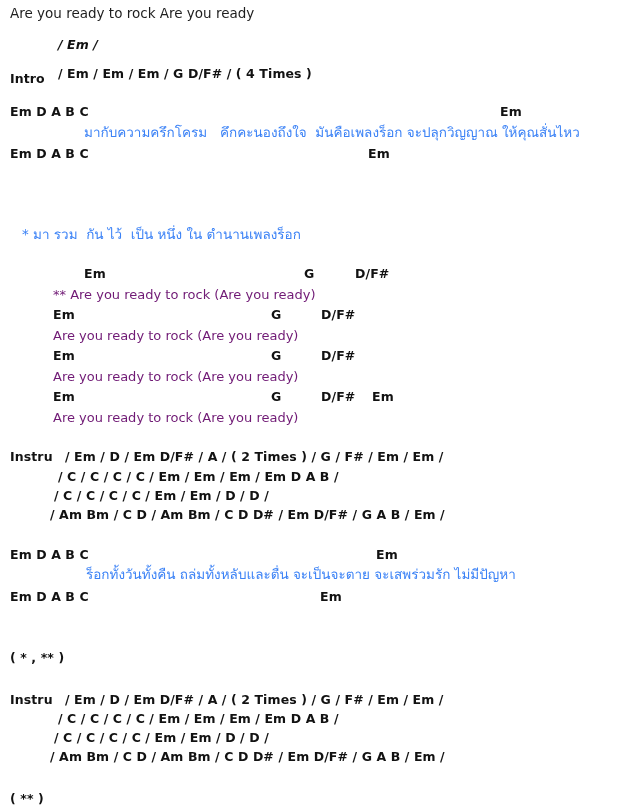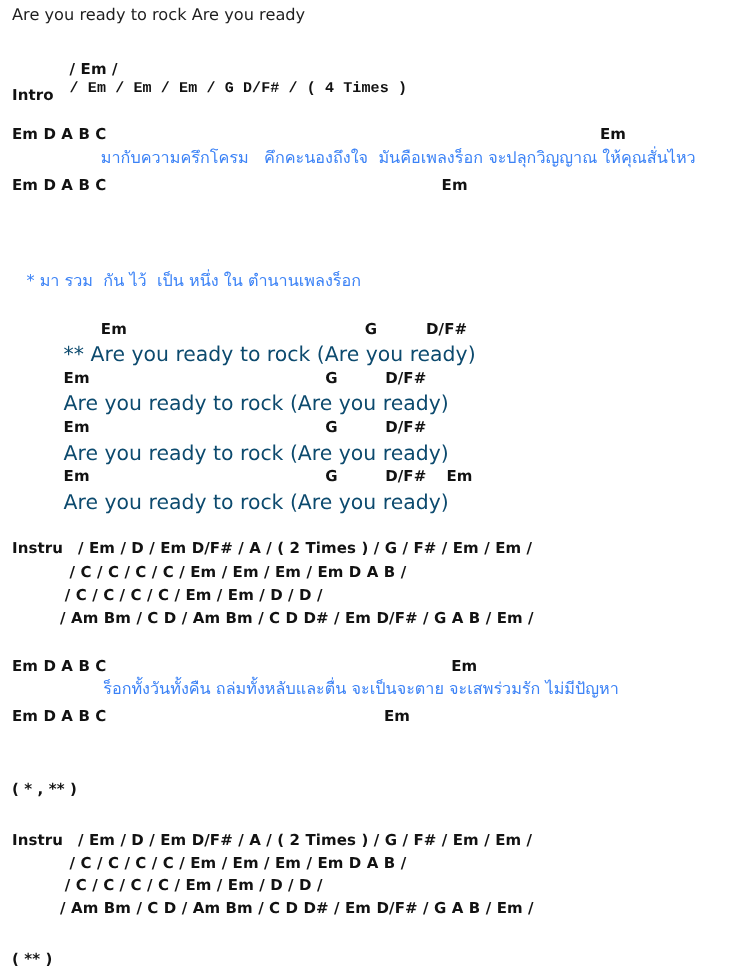--- a/index.html
+++ b/index.html
@@ -33,22 +33,22 @@
   
   .chord {
     font-weight: bold;
     font-size: 12.5px;
     letter-spacing: 0.1px;
     color: #121212;
   }
   
   .lyric {
     font-weight: normal;
-    font-size: 17px;
-    color: #0c4a6e;
+    font-size: 13px;
+    color: #701a75;
   }
   .lyric-th {
     font-weight: normal;
     font-size: 13.5px;
     color: #3b82f6;
   }
   .title {
     font-weight: normal;
     font-size: 13.5px;
     color: #1e1e1e;
@@ -59,22 +59,22 @@
   }
 </style>
 </head>
 <body>
 
 <div class="sheet">
 
   <div class="ln title" style="left:10px; top:7px;">Are you ready to rock Are you ready</div>
 
   <div class="ln chord section-tag" style="left:10px; top:49px;margin-top:24px;">Intro</div>
-  <div class="ln chord" style="left:58px; top:52px;">/ Em /</div>
-  <div class="ln chord" style="left:58px; top:68px;font-family:Liberation Mono, monospace;">/ Em / Em / Em / G D/F# / ( 4 Times )</div>
+  <div class="ln chord" style="left:58px; top:39px;font-style:italic;">/ Em /</div>
+  <div class="ln chord" style="left:58px; top:68px;">/ Em / Em / Em / G D/F# / ( 4 Times )</div>
 
   <div class="ln chord" style="left:10px; top:106px;">Em D A B C</div>
   <div class="ln chord" style="left:500px; top:106px;">Em</div>
   <div class="ln lyric-th" style="left:84px; top:126px;">มากับความครึกโครม   คึกคะนองถึงใจ  มันคือเพลงร็อก จะปลุกวิญญาณ ให้คุณสั่นไหว</div>
 
   <div class="ln chord" style="left:10px; top:148px;">Em D A B C</div>
   <div class="ln chord" style="left:368px; top:148px;">Em</div>
 
   <div class="ln lyric-th" style="left:22px; top:228px;">* มา รวม  กัน ไว้  เป็น หนึ่ง ใน ตำนานเพลงร็อก</div>
 

